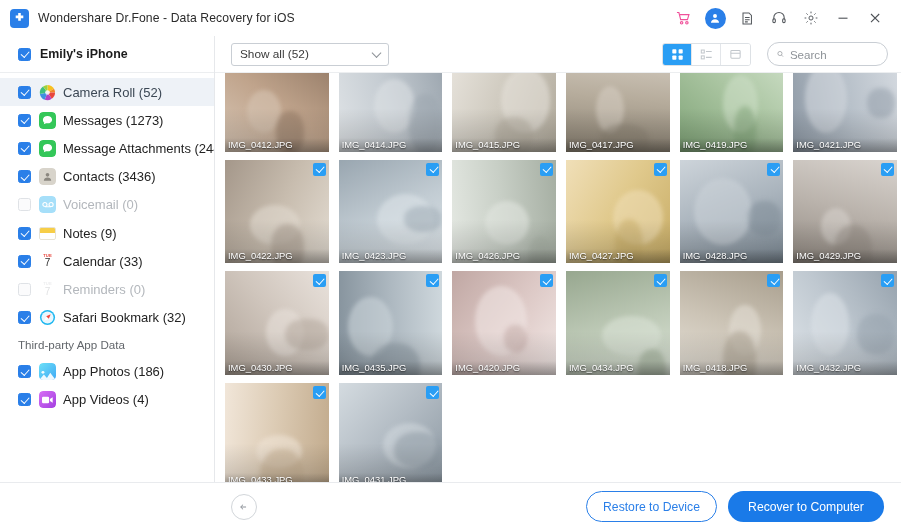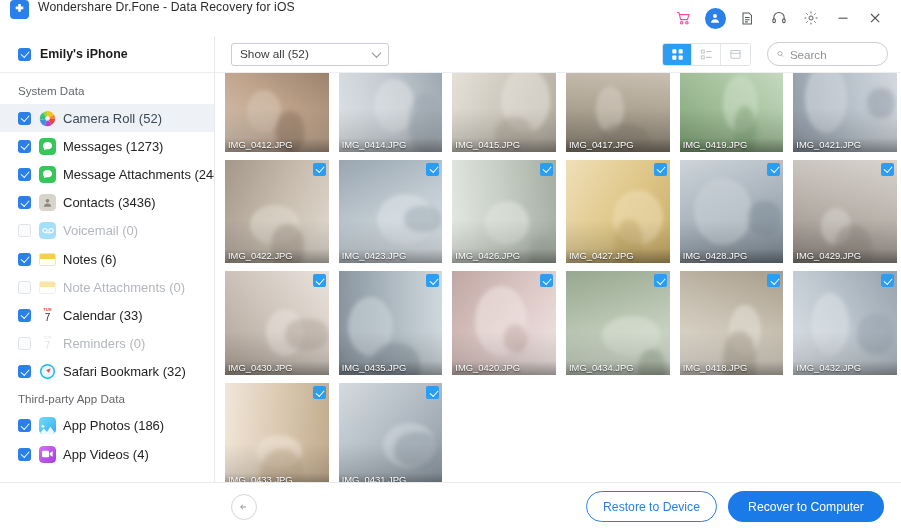--- a/index.html
+++ b/index.html
@@ -14,21 +14,21 @@
     position: relative;
     width: 901px; height: 530px;
     background: #ffffff;
     display: flex; flex-direction: column;
   }
 
   
   .titlebar {
     height: 36px; flex: 0 0 36px;
     background: #ffffff;
-    display: flex; 
+    display: flex; align-items: center;
     padding: 0 10px 0 10px;
     position: relative;
     z-index: 20;
   }
   .app-logo {
     width: 19px; height: 19px; border-radius: 4px;
     background: #2a7fe8;
     display: flex; align-items: center; justify-content: center;
     flex: 0 0 19px; margin-right: 9px;
   }
@@ -311,21 +311,20 @@
   </div>
 
   <div class="body">
 
     <div class="sidebar">
       <div class="device-row">
         <div class="cb checked"></div>
         <div class="device-name">Emily's iPhone</div>
       </div>
       <div class="sidelist" id="sidelist">
-          <div class="group-label">System Data</div>
           <div class="item selected">
             <div class="cb checked"></div>
             <div class="item-icon">
               <svg width="17" height="17" viewBox="0 0 18 18">
                 <circle cx="9" cy="9" r="8" fill="#fff"></circle>
                 <path d="M9 1a8 8 0 016.9 4L9 9z" fill="#f6c020"></path>
                 <path d="M15.9 5A8 8 0 0117 9l-8 0z" fill="#f0862a"></path>
                 <path d="M17 9a8 8 0 01-3.5 6.6L9 9z" fill="#e8463c"></path>
                 <path d="M13.5 15.6A8 8 0 016 16.8L9 9z" fill="#b342c4"></path>
                 <path d="M6 16.8A8 8 0 011 10.6L9 9z" fill="#3f8fe0"></path>
@@ -383,30 +382,21 @@
             </div>
             <span class="item-label">Voicemail (0)</span>
           </div>
           <div class="item">
             <div class="cb checked"></div>
             <div class="item-icon">
               <div style="width:17px;height:13px;border-radius:2px;background:#fff;border:1px solid #e7e3d6;overflow:hidden">
                 <div style="height:5px;background:#f7ce48"></div>
               </div>
             </div>
-            <span class="item-label">Notes (6)</span>
-          </div>
-          <div class="item disabled">
-            <div class="cb disabled"></div>
-            <div class="item-icon" style="opacity: 0.5;">
-              <div style="width:17px;height:13px;border-radius:2px;background:#fff;border:1px solid #e7e3d6;overflow:hidden">
-                <div style="height:5px;background:#f7ce48"></div>
-              </div>
-            </div>
-            <span class="item-label">Note Attachments (0)</span>
+            <span class="item-label">Notes (9)</span>
           </div>
           <div class="item">
             <div class="cb checked"></div>
             <div class="item-icon">
               <div style="width:17px;height:17px;background:#fff;display:flex;flex-direction:column;align-items:center;justify-content:center;line-height:1">
                 <div style="font-size:4.2px;color:#e8453c;font-weight:bold">TUE</div>
                 <div style="font-size:10px;color:#2c2c2c">7</div>
               </div>
             </div>
             <span class="item-label">Calendar (33)</span>

